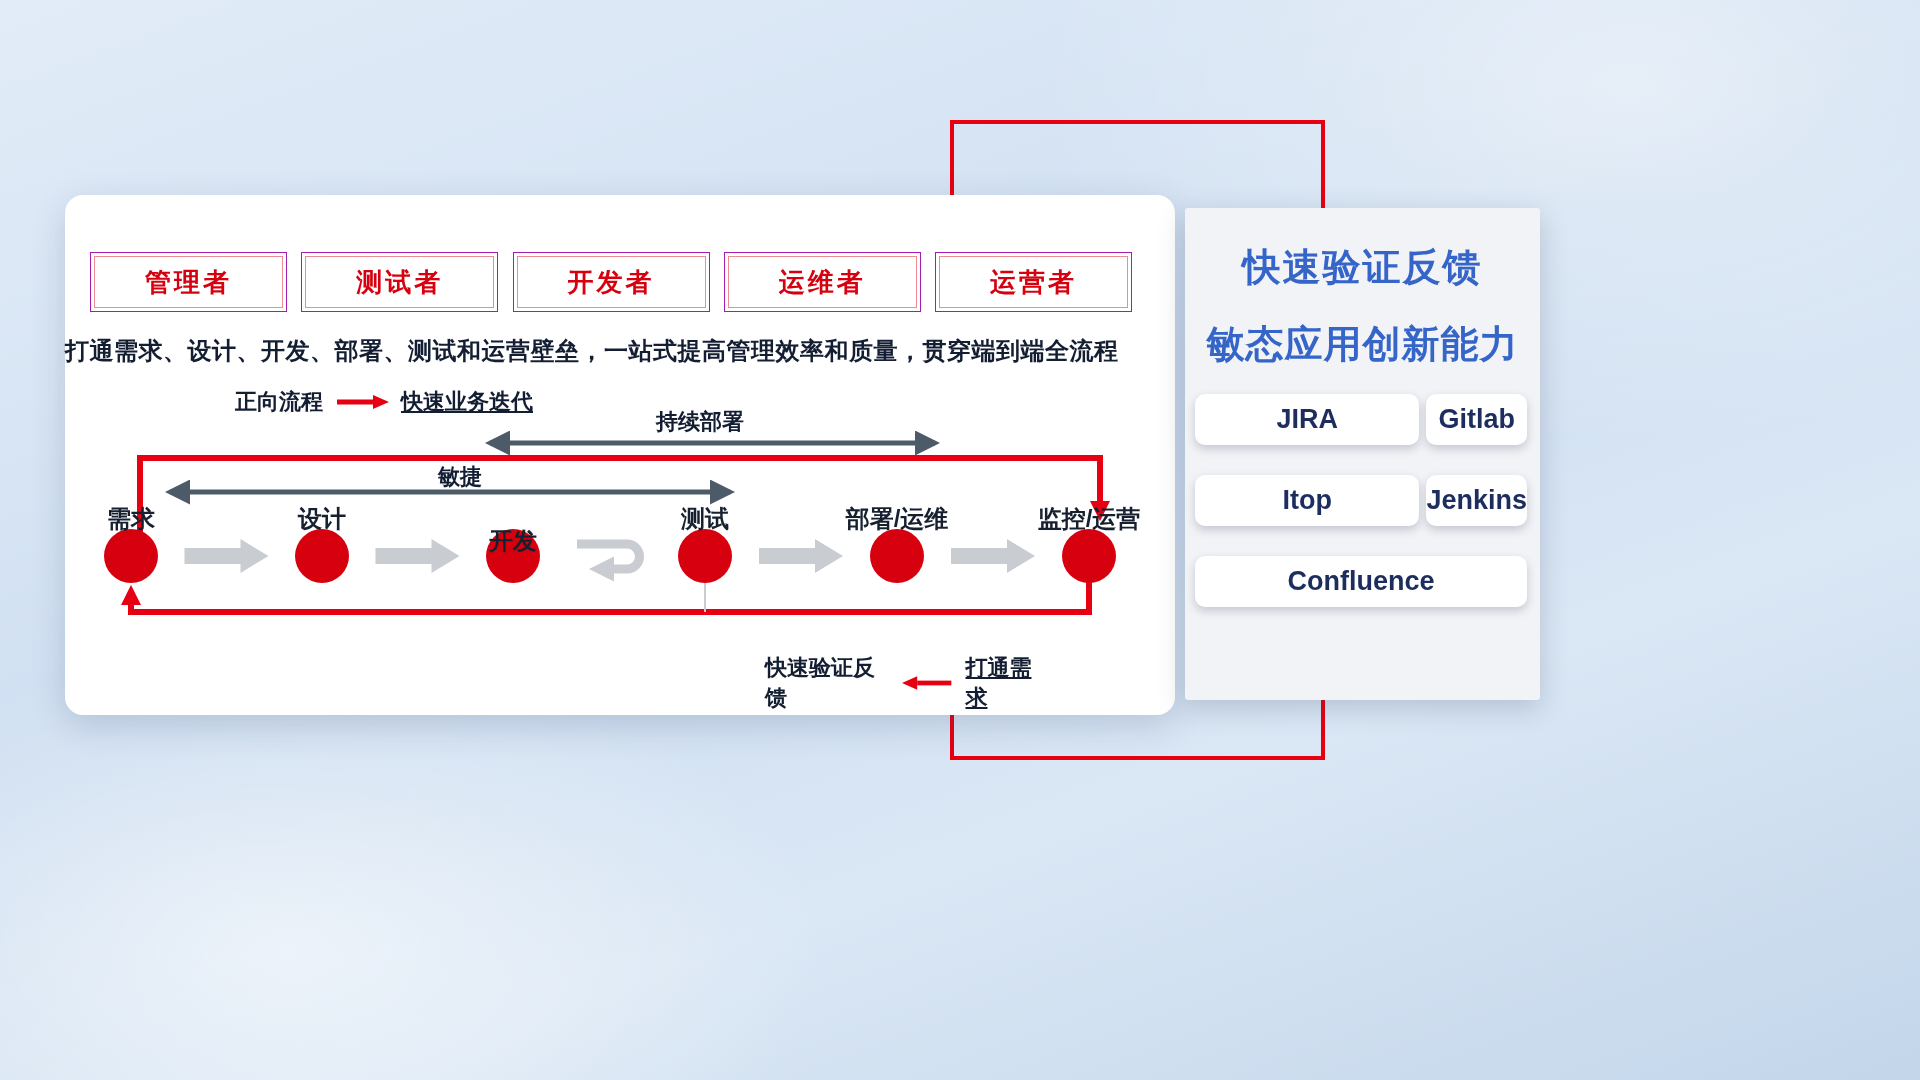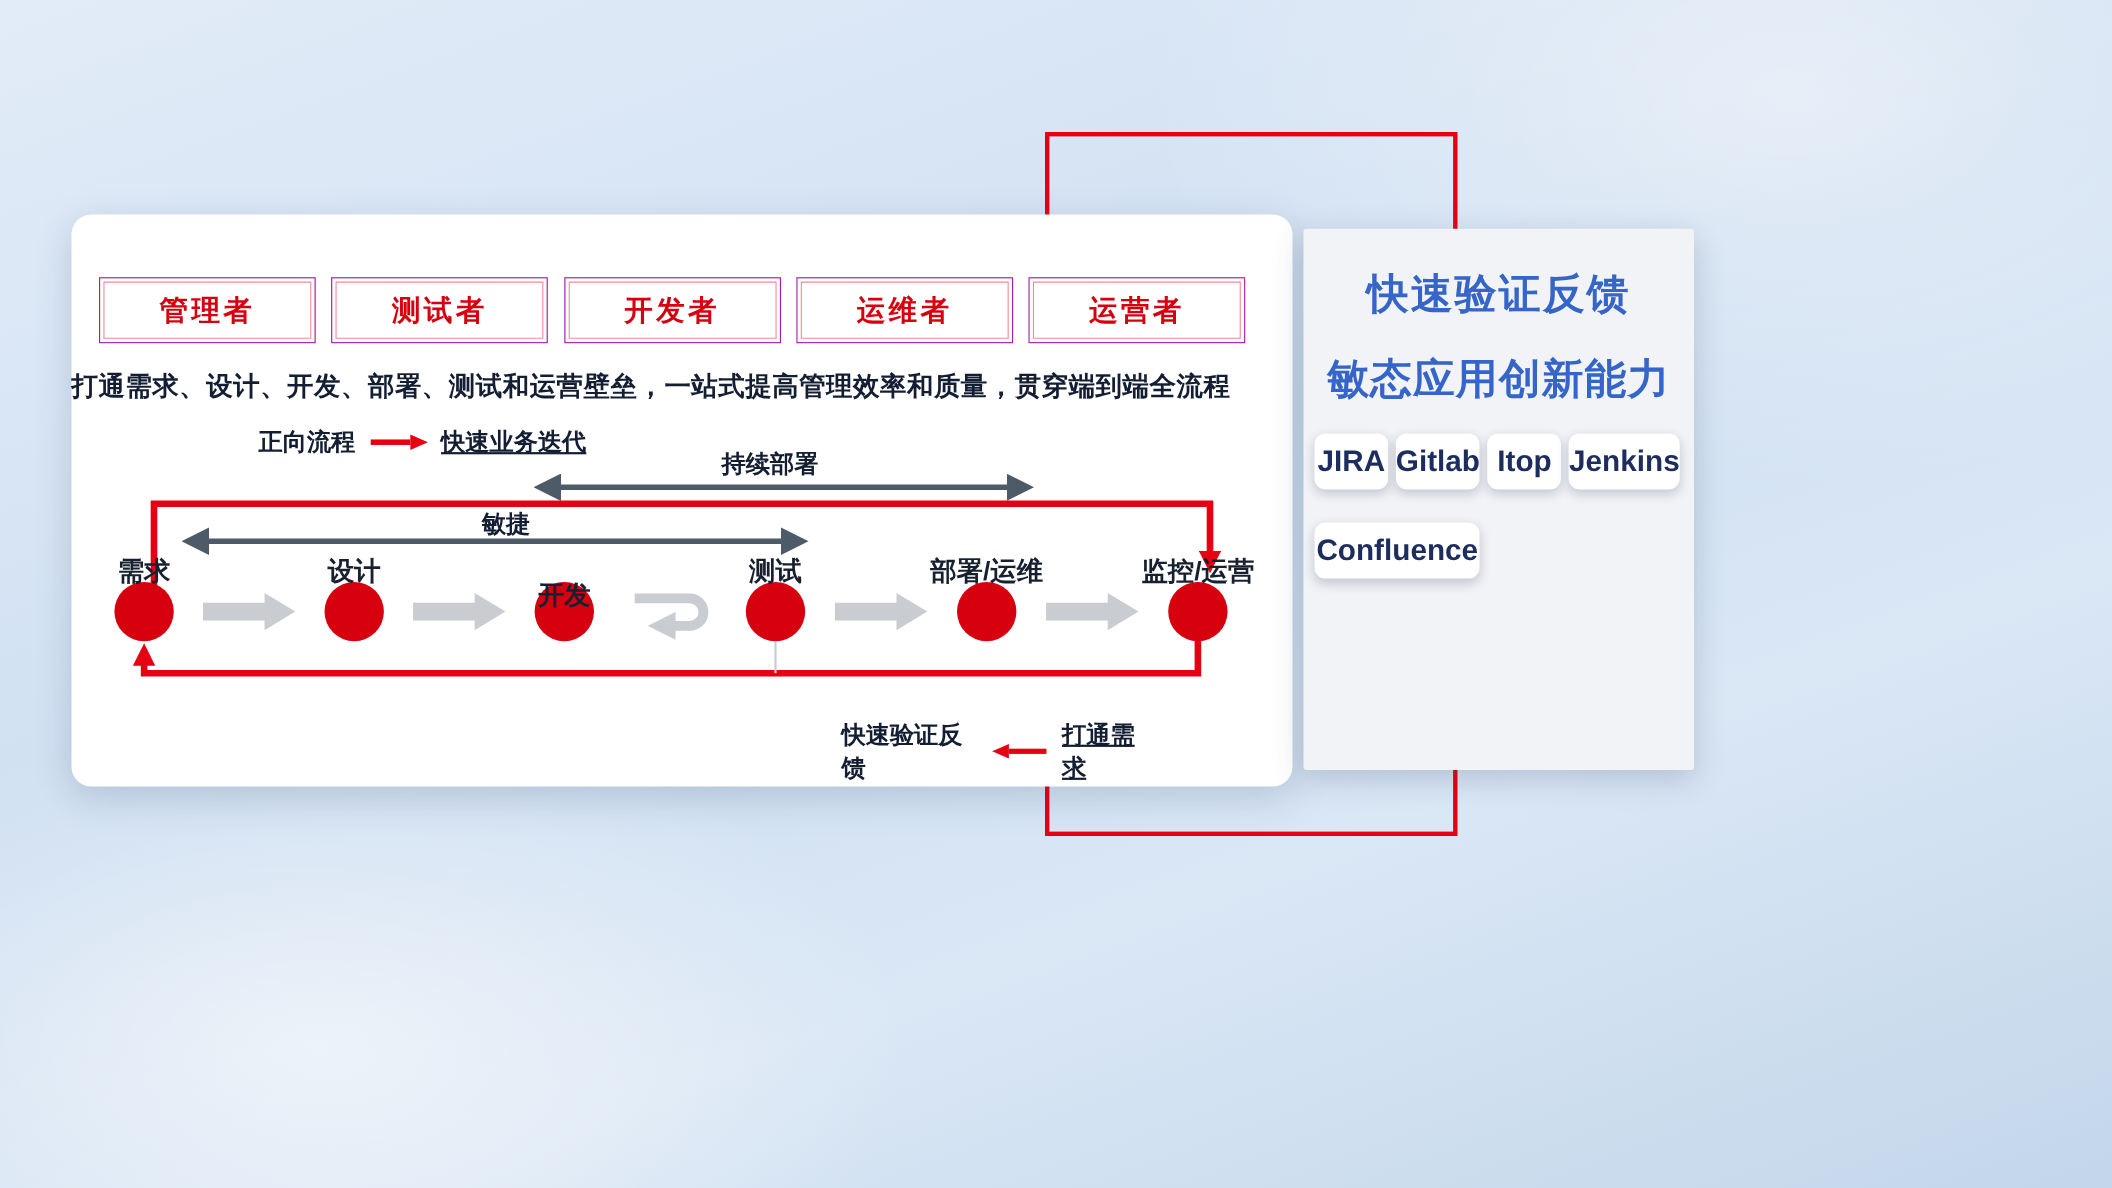--- a/index.html
+++ b/index.html
@@ -86,21 +86,21 @@
   .side-panel{
     position:absolute;left:1185px;top:208px;width:355px;height:492px;
     background:#f2f3f6;z-index:3;border-radius:3px;
     box-shadow:0 8px 28px rgba(40,60,90,.22);
   }
   .panel-title{width:100%;text-align:center;color:var(--title-blue);font-weight:700;}
   .panel-title .line1{margin-top:34px;font-size:38px;letter-spacing:2px;}
   .panel-title .line2{margin-top:26px;font-size:38px;letter-spacing:1px;}
   .tools{
     position:absolute;left:10px;top:186px;width:332px;
-    display:grid;grid-template-columns:1fr 1fr 1fr 1fr;gap:30px 7px;
+    display:grid;grid-template-columns:1fr;gap:30px 7px;
   }
   .tool-btn{
     height:51px;background:#ffffff;border-radius:10px;
     display:flex;align-items:center;justify-content:center;
     color:var(--tool-navy);font-size:27px;font-weight:700;
     box-shadow:0 4px 10px rgba(30,45,80,.22);
   }
   .tool-btn.wide{grid-column:1 / 3;}
 </style>
 </head>

